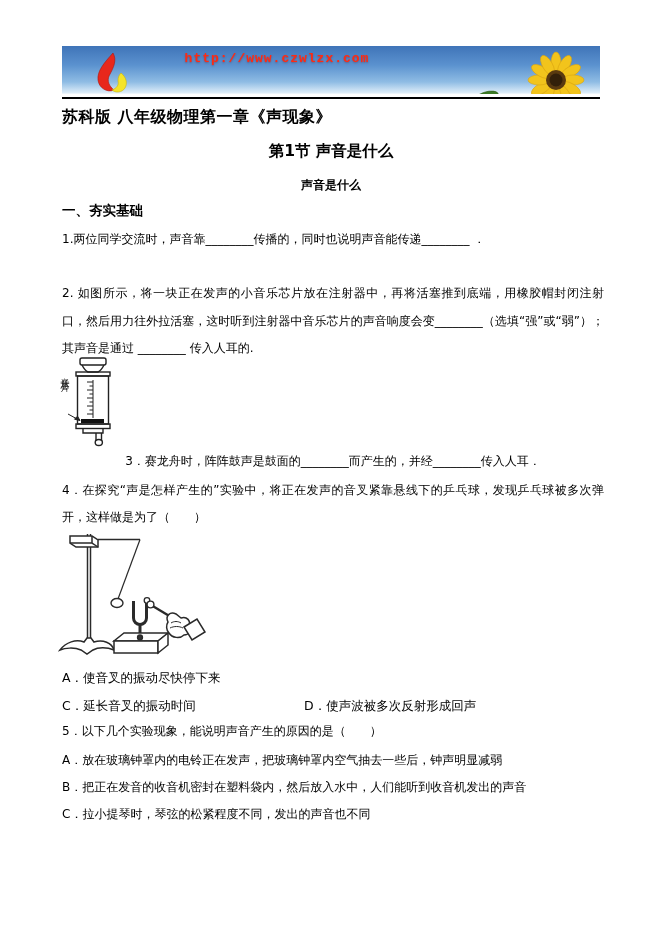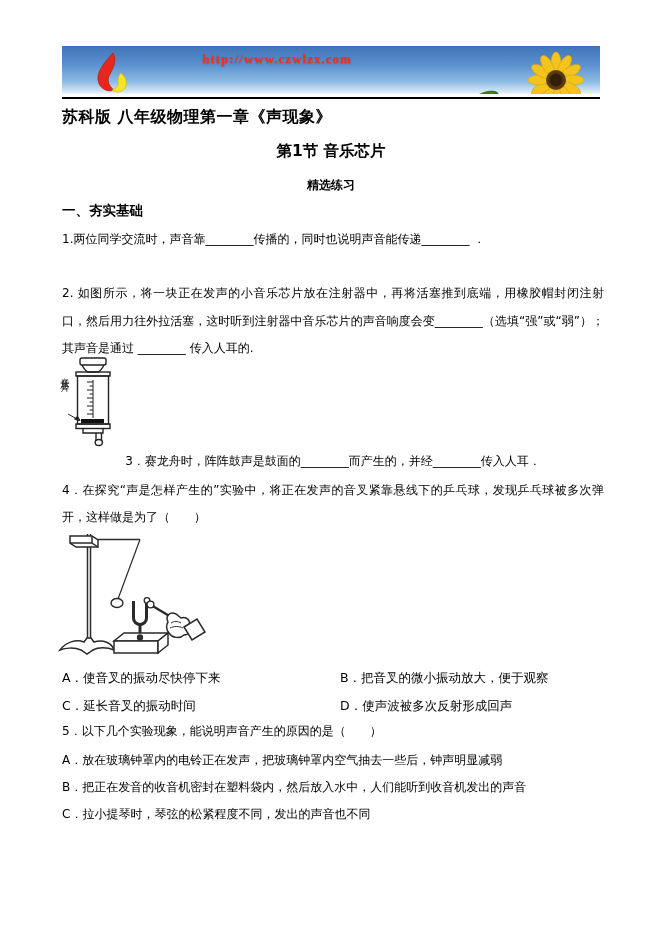--- a/index.html
+++ b/index.html
@@ -17,42 +17,42 @@
   .logo-flame { position:absolute; left:28px; top:6px; }
   .banner-text { position:absolute; left:46px; top:4px; width:400px; text-align:center; }
   .banner-title {
     color:#ffffff; font-weight:bold; font-size:16.5px; letter-spacing:1px;
     text-shadow:1px 1px 0 #2c5a96, 2px 2px 3px rgba(0,0,0,.4);
     white-space:nowrap;
   }
   .banner-url {
     margin-top:1px; margin-right:62px;
     color:#ff2a12; font-size:13px; font-weight:bold;
-    font-family:Liberation Serif, serif; letter-spacing:1px;
+    font-family:Liberation Mono, monospace; letter-spacing:1px;
     text-shadow:0 1px 2px rgba(120,0,0,.35);
   }
   .sunflower { position:absolute; right:6px; bottom:-14px; }
   
   .rule { position:absolute; left:62px; top:97px; width:538px; border-top:2px solid #000; }
   
   .doc-title { position:absolute; left:62px; top:107px; width:538px; text-align:left;
     font-size:16px; font-weight:bold; letter-spacing:.5px; }
   .doc-subtitle { position:absolute; left:62px; top:141px; width:538px; text-align:center;
     font-size:15.5px; font-weight:bold; }
   .doc-subheading { position:absolute; left:62px; top:177px; width:538px; text-align:center;
     font-size:12px; font-weight:bold; }
   .section-heading { position:absolute; left:62px; top:202px; font-size:13.5px; font-weight:bold; }
   
   .qtext { position:absolute; left:62px; width:542px; font-size:12px; line-height:16px; }
   .q1 { top:231px; }
   .q2 { top:280px; line-height:27.5px; text-align:justify; }
   .q3 { top:453px;text-align:center; }
   .q4 { top:477px; line-height:26.5px; text-align:justify; }
   .q4opts { position:absolute; left:62px; top:670px; width:542px; font-size:12.5px; }
-  .q4opts .row { display:flex; height:28px; align-items:flex-start;gap:36px; }
+  .q4opts .row { display:flex; height:28px; align-items:flex-start; }
   .q4opts .col-l { width:242px; }
   .q5  { top:723px; }
   .q5A { top:752px; } .q5B { top:779px; } .q5C { top:806px; } .q5D { top:833px; }
   
   .fig { position:absolute; }
   .fig-syringe { left:56px; top:356px; width:112px; height:94px; }
   .fig-fork    { left:56px; top:526px; width:182px; height:136px; }
   .chip-label {
     position:absolute; left:2px; top:14px; height:52px;
     writing-mode:vertical-rl; text-orientation:upright;
@@ -95,22 +95,22 @@
         </g>
         <circle r="10" fill="#5a3a10"></circle>
         <circle r="6.5" fill="#33200a"></circle>
       </g>
     </svg>
   </div>
 
   <div class="rule"></div>
 
   <div class="doc-title">苏科版 八年级物理第一章《声现象》</div>
-  <div class="doc-subtitle">第1节 音乐芯片</div>
-  <div class="doc-subheading">精选练习</div>
+  <div class="doc-subtitle">第1节 声音是什么</div>
+  <div class="doc-subheading">声音是什么</div>
   <div class="section-heading">一、夯实基础</div>
 
   <div class="qtext q1">1.两位同学交流时，声音靠________传播的，同时也说明声音能传递________ ．</div>
   <div class="qtext q2">2. 如图所示，将一块正在发声的小音乐芯片放在注射器中，再将活塞推到底端，用橡胶帽封闭注射口，然后用力往外拉活塞，这时听到注射器中音乐芯片的声音响度会变________（选填“强”或“弱”）；其声音是通过 ________ 传入人耳的.</div>
 
   <div class="fig fig-syringe">
     <div class="chip-label">音乐芯片</div>
     <svg width="112" height="94" viewBox="0 0 112 94">
       <g fill="none" stroke="#222" stroke-width="1.4">
 
@@ -195,21 +195,20 @@
                  C136 104 133 109 128 109 C124 113 116 112 113 107 C110 104 110 99 112 96 Z"></path>
         <path d="M115 97 C118 95 122 95 125 97 M114 102 C118 100 123 100 127 102" stroke-width="1"></path>
         <polygon points="128,101 141,93 149,106 136,114"></polygon>
       </g>
     </svg>
   </div>
 
   <div class="q4opts">
     <div class="row">
       <span class="col-l">A．使音叉的振动尽快停下来</span>
-      <span>B．把音叉的微小振动放大，便于观察</span>
     </div>
     <div class="row">
       <span class="col-l">C．延长音叉的振动时间</span>
       <span>D．使声波被多次反射形成回声</span>
     </div>
   </div>
 
   <div class="qtext q5">5．以下几个实验现象，能说明声音产生的原因的是（　　）</div>
   <div class="qtext q5A">A．放在玻璃钟罩内的电铃正在发声，把玻璃钟罩内空气抽去一些后，钟声明显减弱</div>
   <div class="qtext q5B">B．把正在发音的收音机密封在塑料袋内，然后放入水中，人们能听到收音机发出的声音</div>

